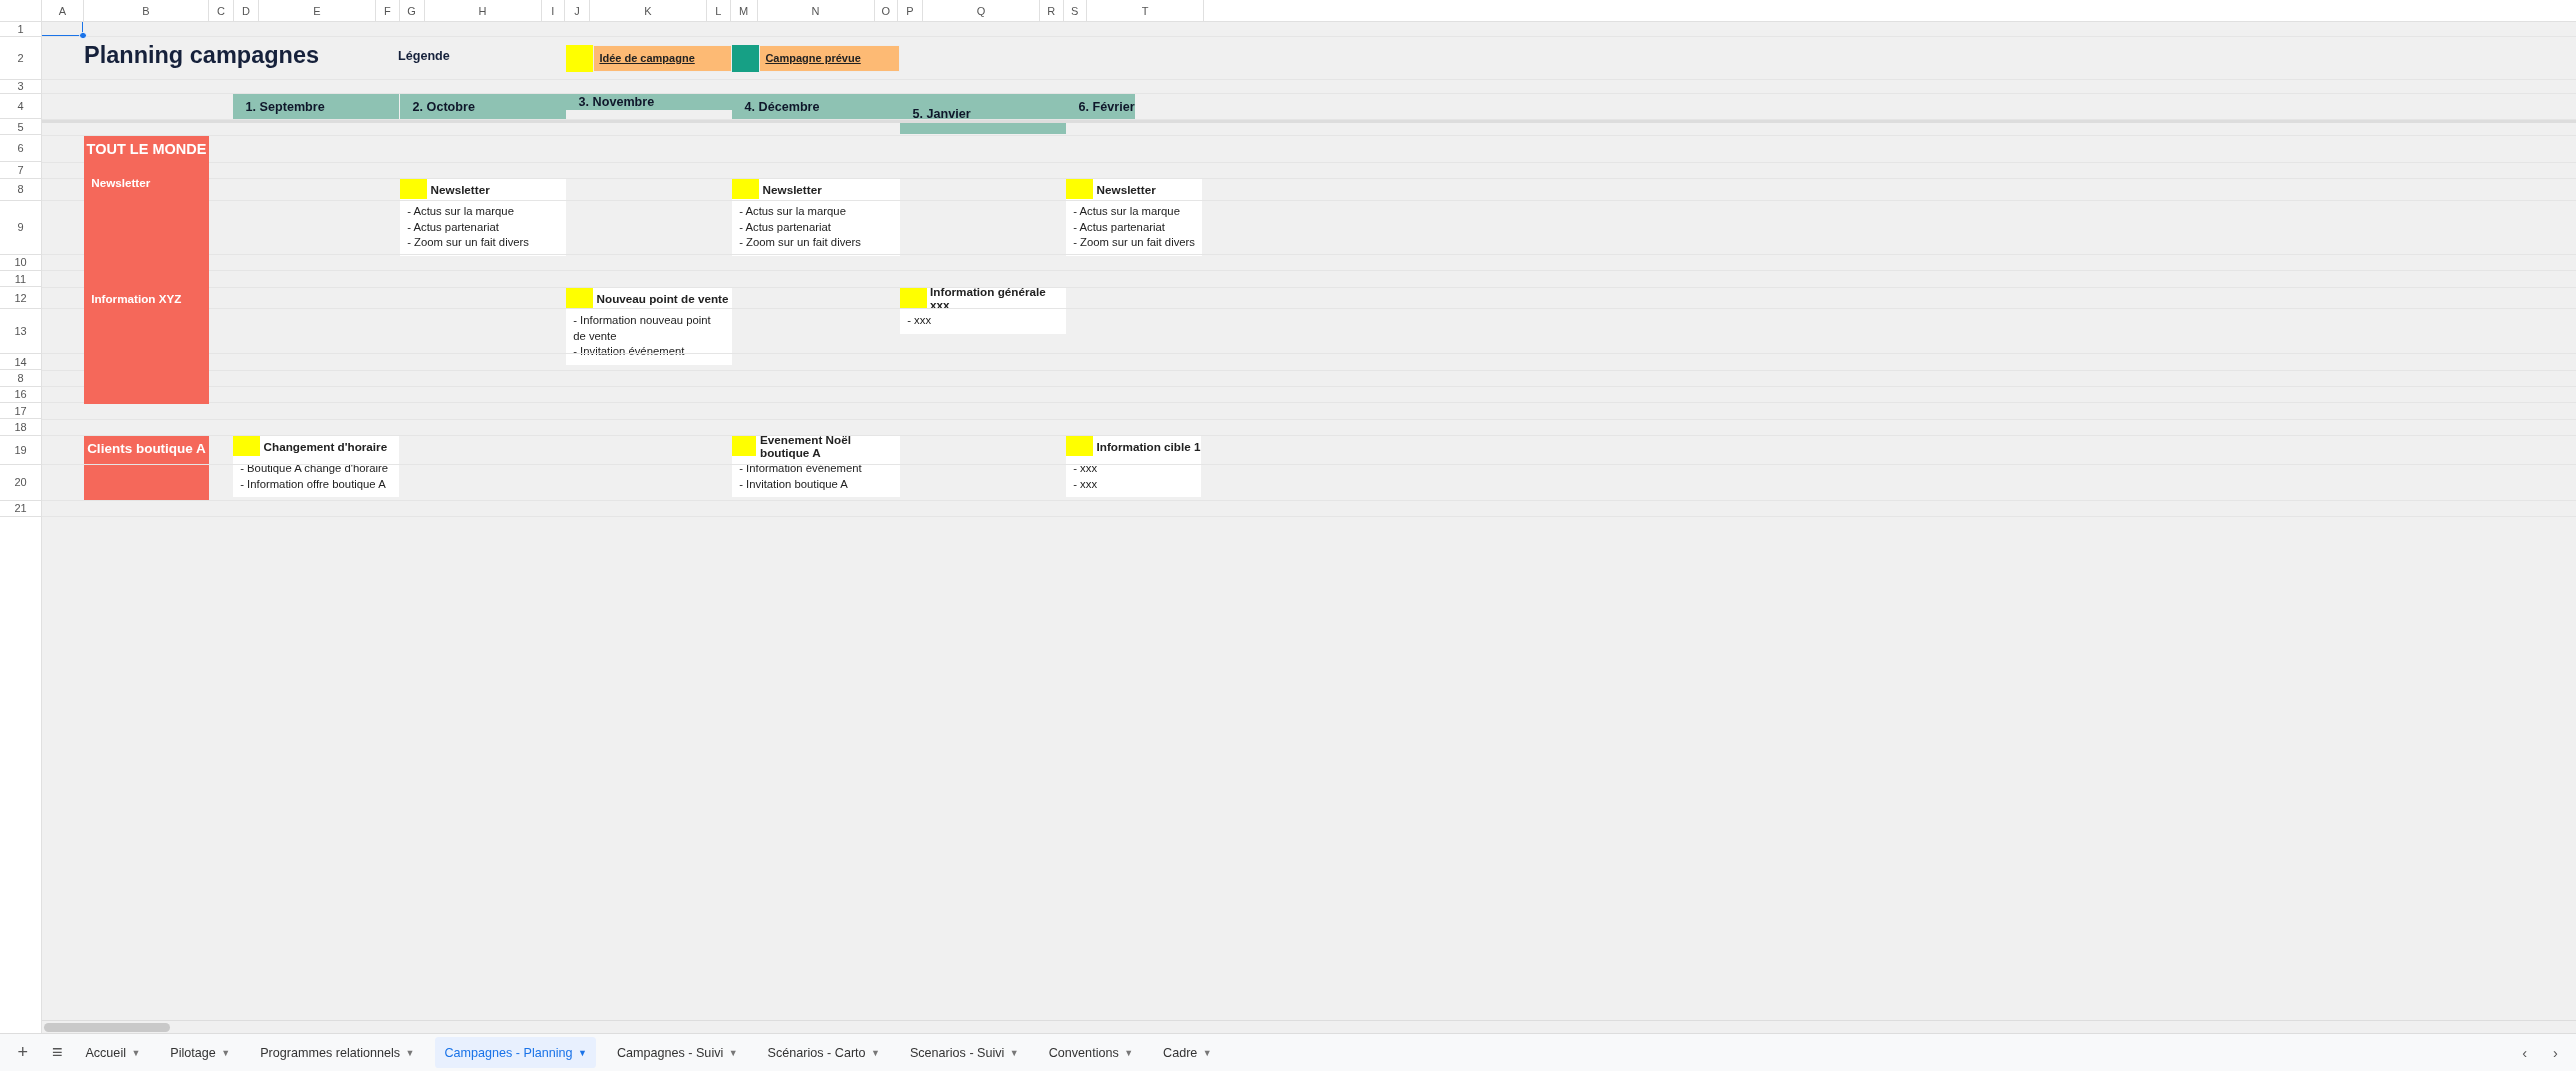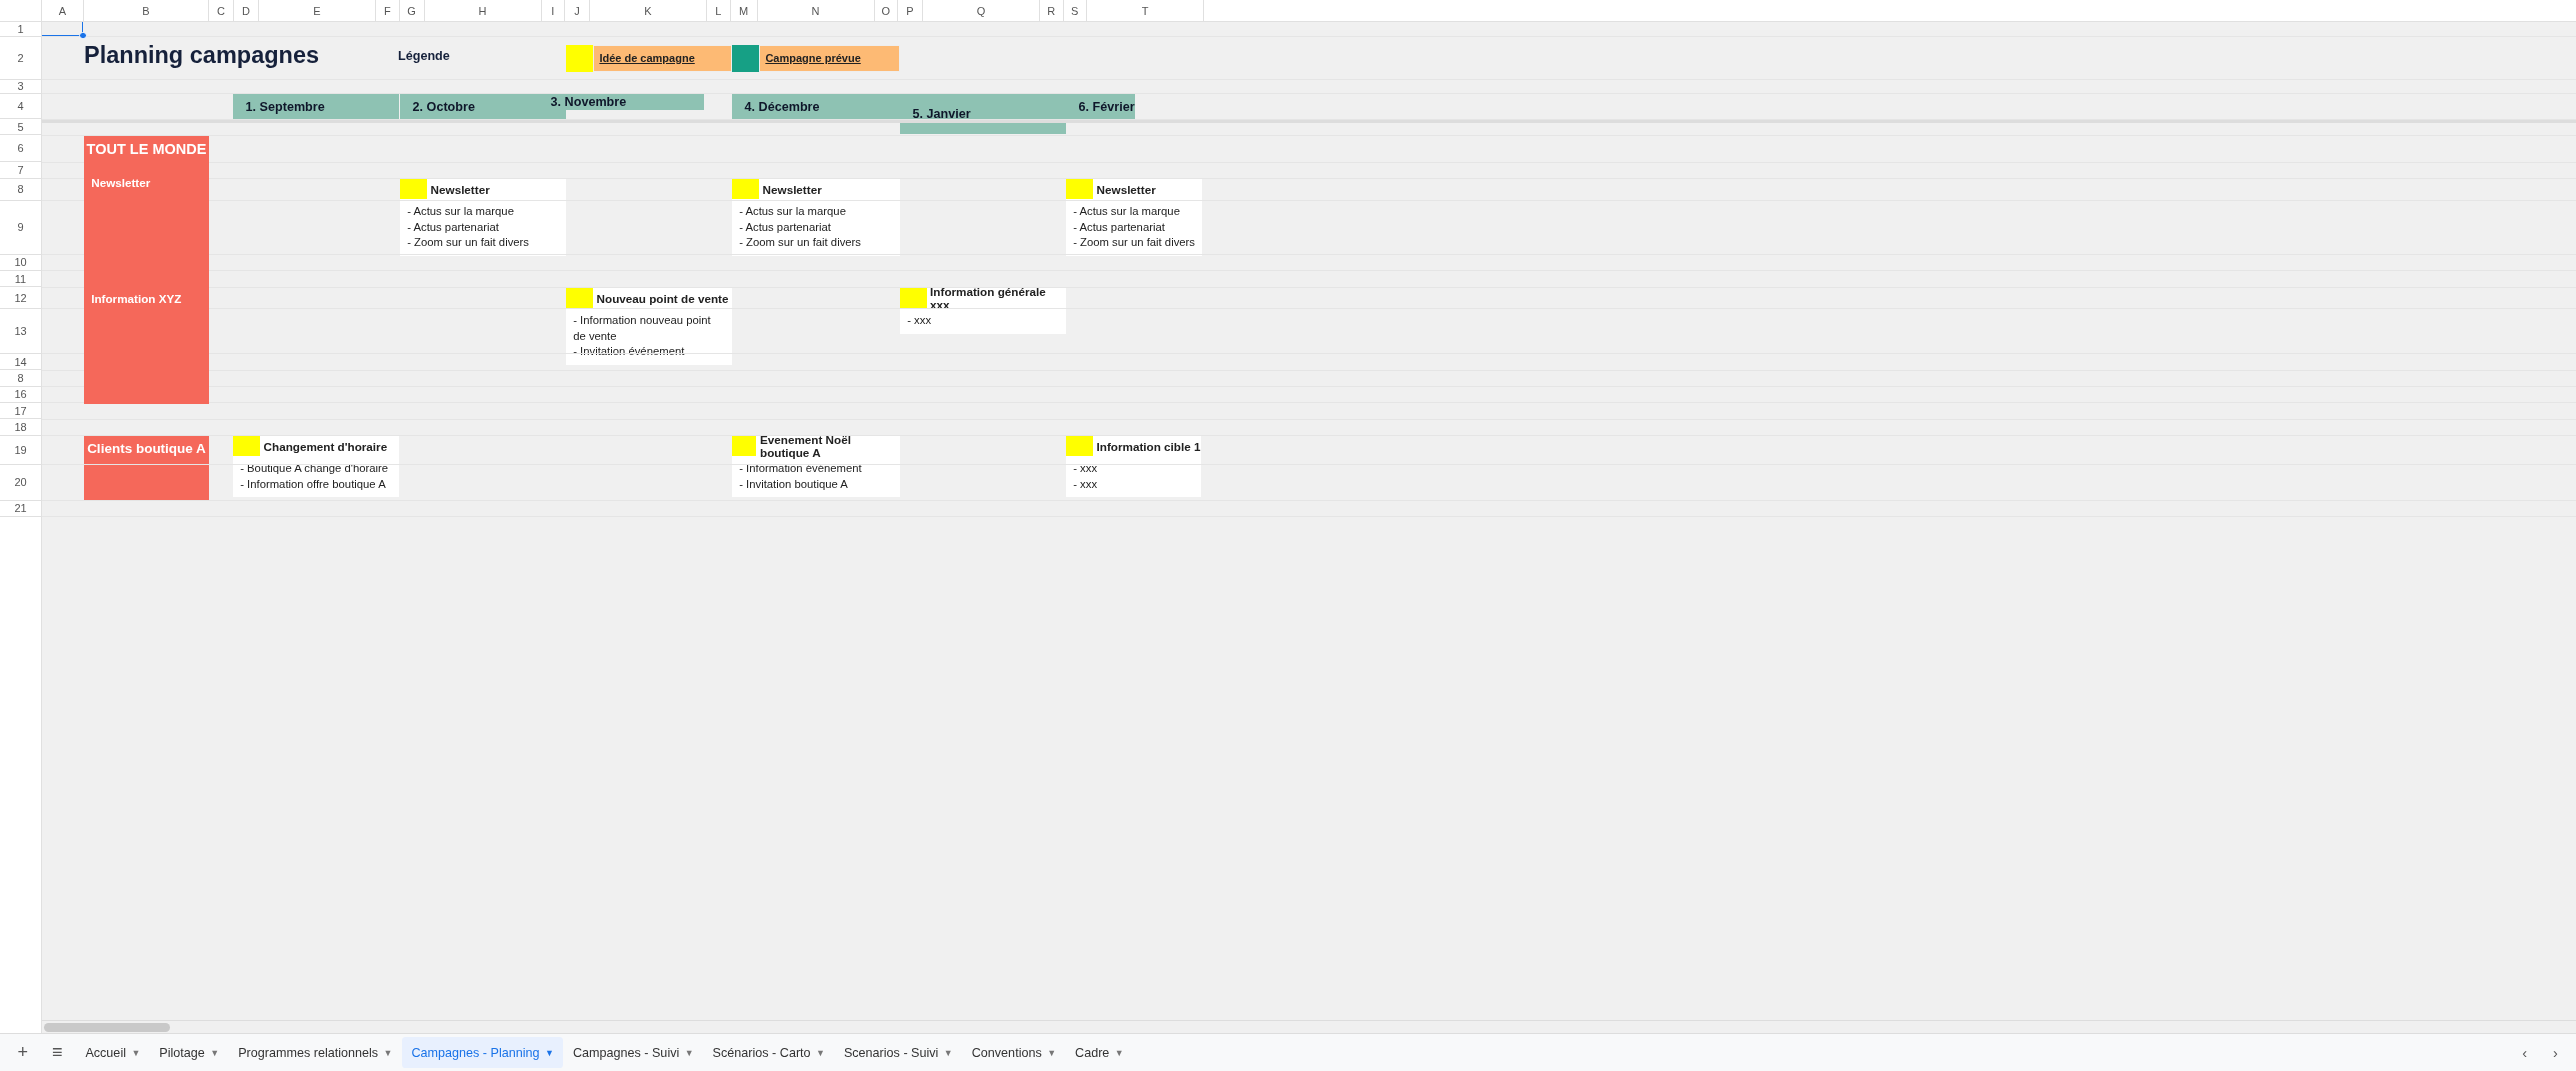--- a/index.html
+++ b/index.html
@@ -127,21 +127,21 @@
       <div class="title" id="title" style="left: 42px; top: 20px; width: 293px; height: 43px;">Planning campagnes</div>
 
       <div class="legend-label" id="leglab" style="left: 356px; top: 27px;">Légende</div>
       <div class="legend-swatch yellow" id="legsw1" style="left: 524px; top: 22.6px;"></div>
       <div class="legend-text" id="legtx1" style="left: 551px; top: 22.6px; width: 139px;">Idée de campagne</div>
       <div class="legend-swatch teal" id="legsw2" style="left: 690px; top: 22.6px;"></div>
       <div class="legend-text" id="legtx2" style="left: 717px; top: 22.6px; width: 141px;">Campagne prévue</div>
 
       <div class="month" id="m0" style="left: 191px; top: 72px; width: 166px; height: 25px;">1.   Septembre</div>
       <div class="month" id="m1" style="left: 358px; top: 72px; width: 166px; height: 25px;">2.   Octobre</div>
-      <div class="month" id="m2" style="left: 496px; top: 72px; width: 166px; height: 16px;">3.   Novembre</div>
+      <div class="month" id="m2" style="left: 524px; top: 72px; width: 166px; height: 16px;">3.   Novembre</div>
       <div class="month" id="m3" style="left: 690px; top: 72px; width: 168px; height: 25px;">4.   Décembre</div>
       <div class="month" id="m4" style="left: 858px; top: 72px; width: 166px; height: 40px;">5.   Janvier</div>
       <div class="month" id="m5" style="left: 1024px; top: 72px; height: 25px;">6.   Février</div>
 
       <div class="redblock" id="rb1" style="left: 42px; top: 114px; width: 125px; height: 27px; z-index: 1;">
         <div class="redblock-title">TOUT LE MONDE</div>
       </div>
       <div class="redblock" id="rb1a" style="left: 42px; top: 141px; width: 125px; height: 125px; z-index: 1;">
         <div class="redblock-row" style="padding-top: 12.6px;">Newsletter</div>
       </div>
@@ -245,21 +245,21 @@
         <div class="gridline-h" style="top: 442px;"></div>
         <div class="gridline-h" style="top: 478px;"></div>
         <div class="gridline-h" style="top: 494px;"></div>
         <div class="frozen-line-h" style="top: 98px;"></div>
       </div>
   </div>
 
   <div class="tabbar">
     <div class="tab-btn">+</div>
     <div class="tab-btn">≡</div>
-    <div id="tabs" style="display:flex;align-items:center;gap:1px;flex:1;overflow:hidden">
+    <div id="tabs" style="display:flex;align-items:center;gap:12px;flex:1;overflow:hidden">
         <div class="tab">
           <span>Accueil</span>
           <span class="tab-caret">▼</span>
         </div>
         <div class="tab">
           <span>Pilotage</span>
           <span class="tab-caret">▼</span>
         </div>
         <div class="tab">
           <span>Programmes relationnels</span>

